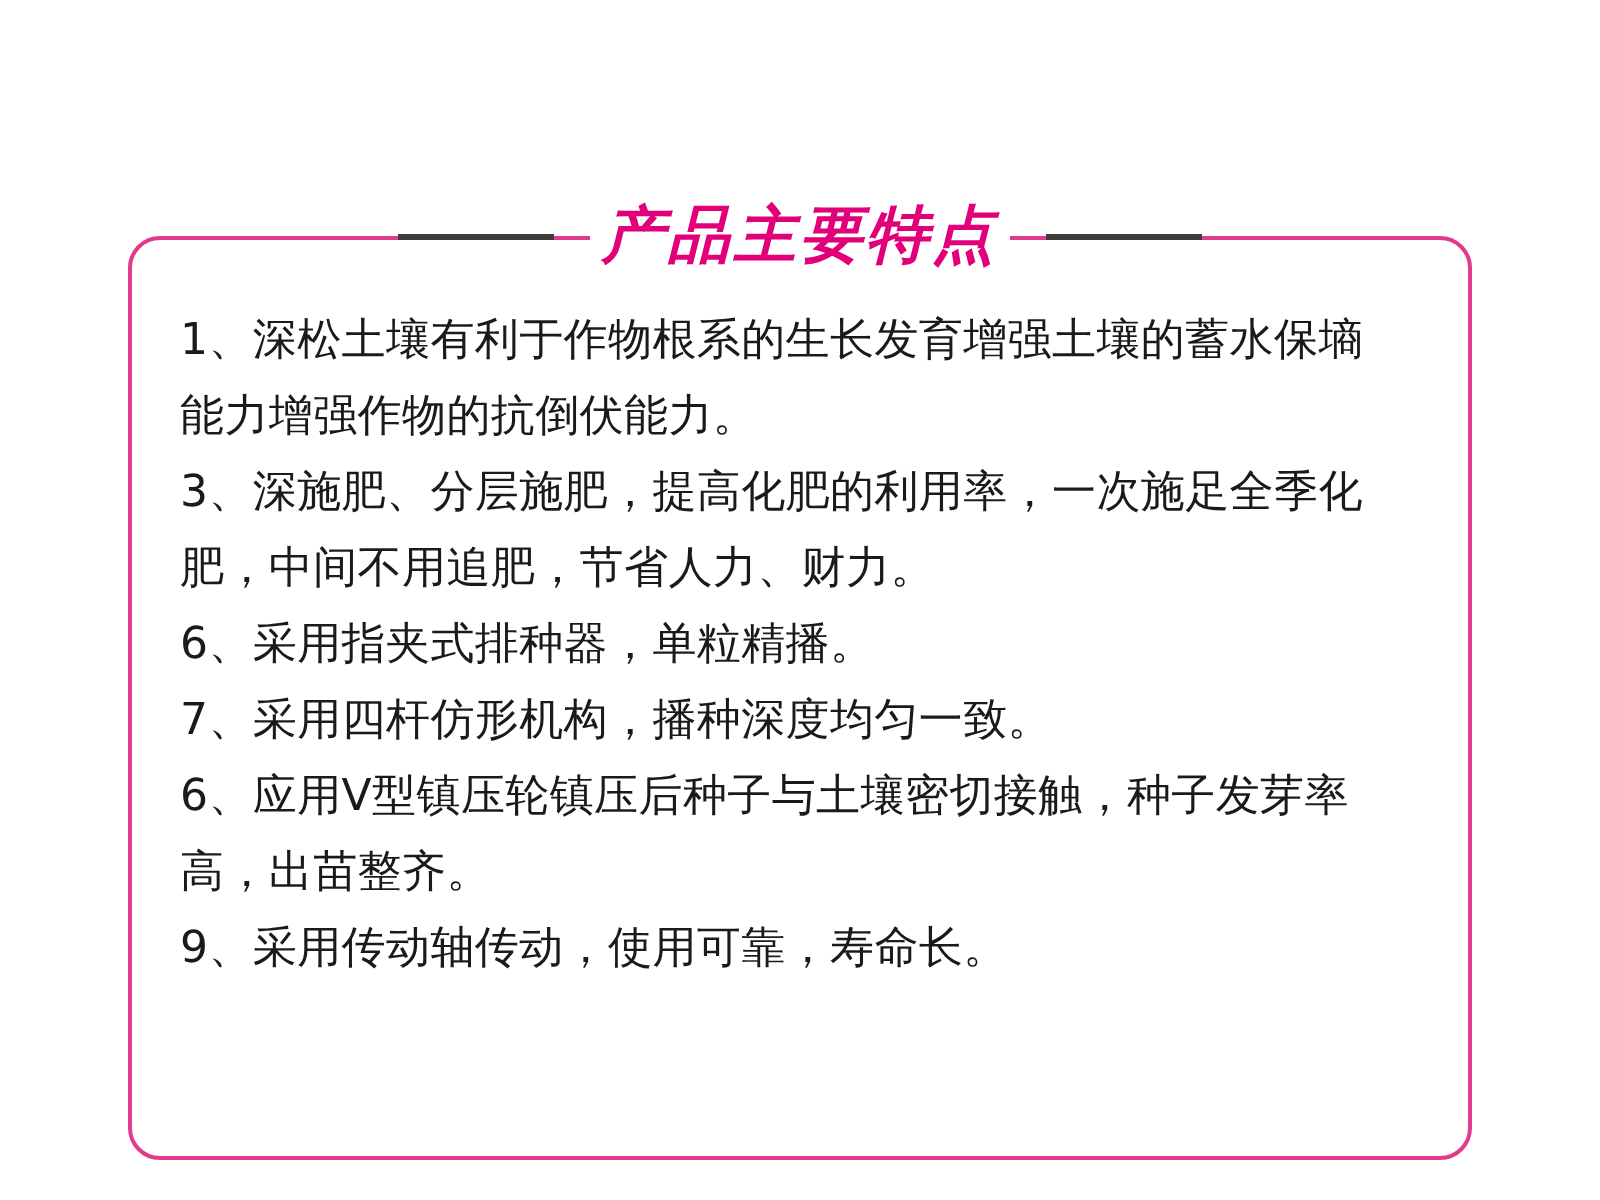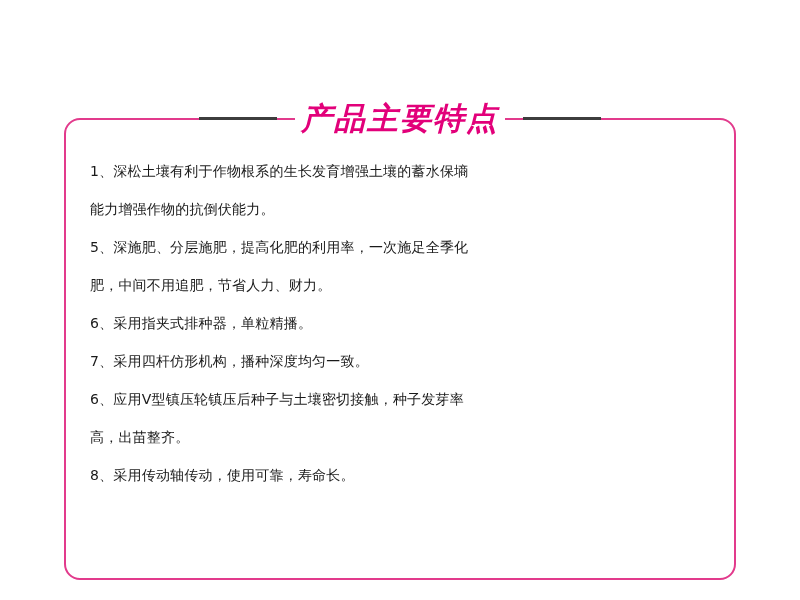--- a/index.html
+++ b/index.html
@@ -61,21 +61,21 @@
     line-height: 1;
   }
   .content {
     position: absolute;
     left: 90px;
     top: 152px;
     width: 640px;
   }
   .line {
     font-family: "DejaVu Sans", "Liberation Sans", sans-serif;
-    font-size: 14px;
+    font-size: 22px;
     line-height: 38px;
     color: #1a1a1a;
     letter-spacing: 0.2px;
     white-space: nowrap;
   }
 </style>
 </head>
 <body>
 
 <div class="slide">
@@ -84,22 +84,22 @@
 
   <div class="title-row">
     <span class="title-rule"></span>
     <span class="title-text">产品主要特点</span>
     <span class="title-rule"></span>
   </div>
 
   <div class="content">
     <div class="line">1、深松土壤有利于作物根系的生长发育增强土壤的蓄水保墒</div>
     <div class="line">能力增强作物的抗倒伏能力。</div>
-    <div class="line">5、深施肥、分层施肥，提高化肥的利用率，一次施足全季化</div>
+    <div class="line">3、深施肥、分层施肥，提高化肥的利用率，一次施足全季化</div>
     <div class="line">肥，中间不用追肥，节省人力、财力。</div>
     <div class="line">6、采用指夹式排种器，单粒精播。</div>
     <div class="line">7、采用四杆仿形机构，播种深度均匀一致。</div>
     <div class="line">6、应用V型镇压轮镇压后种子与土壤密切接触，种子发芽率</div>
     <div class="line">高，出苗整齐。</div>
-    <div class="line">8、采用传动轴传动，使用可靠，寿命长。</div>
+    <div class="line">9、采用传动轴传动，使用可靠，寿命长。</div>
   </div>
 
 </div>
 
 </body></html>

